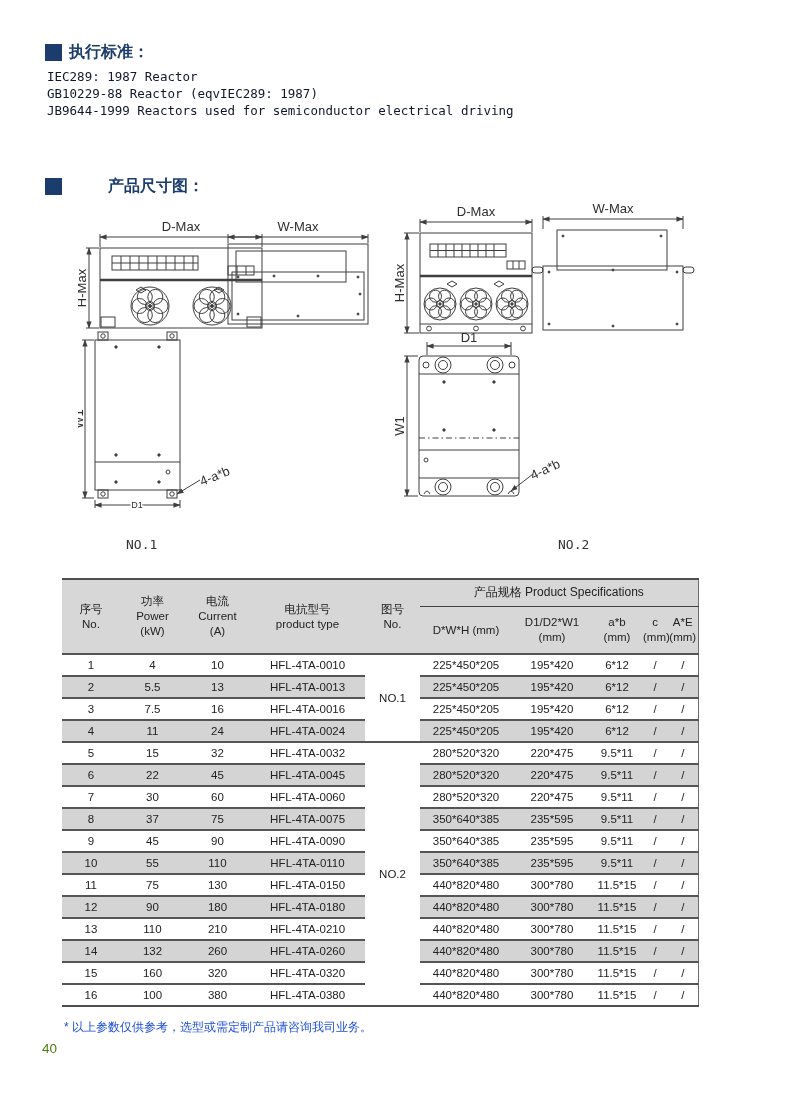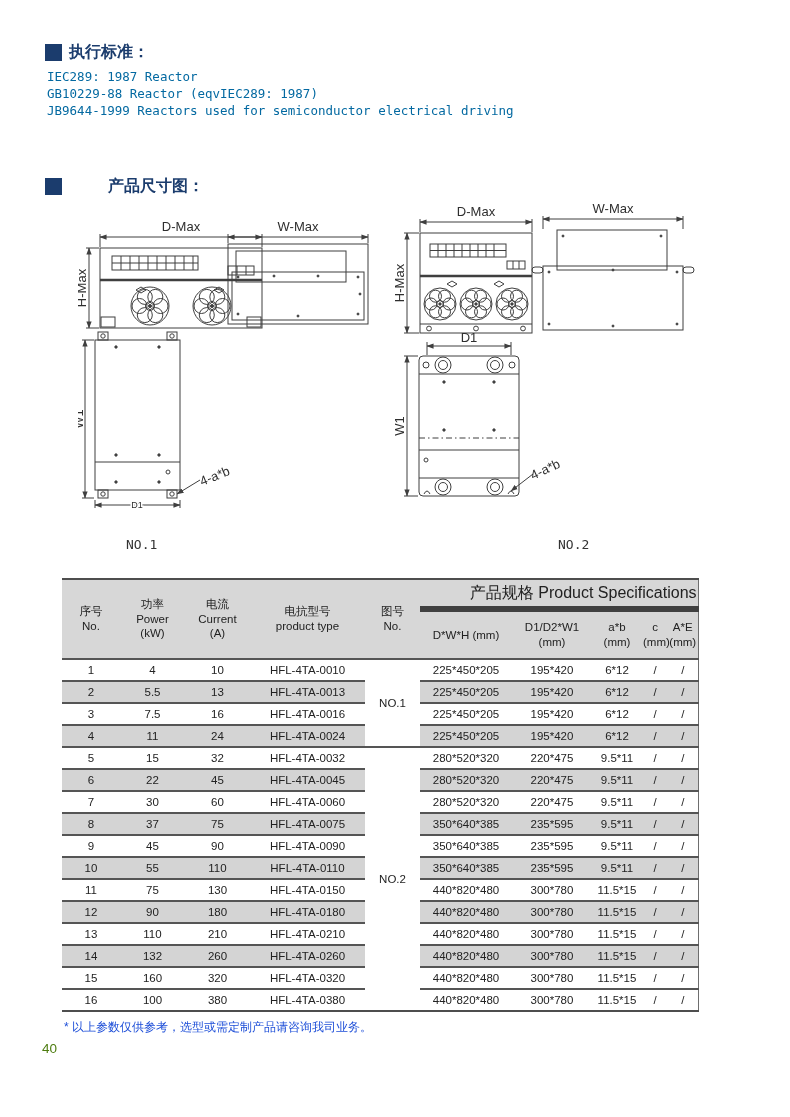--- a/index.html
+++ b/index.html
@@ -5,35 +5,35 @@
   html,body{margin:0;padding:0;background:#ffffff;}
   .page{position:relative;width:790px;height:1117px;background:#fff;overflow:hidden;
         font-family:"Liberation Sans",sans-serif;color:#2b2b2b;}
   
   .sec-head{position:absolute;display:flex;align-items:center;gap:7px;
             font-size:16px;font-weight:bold;color:#1b3c6d;font-family:Liberation Mono, monospace;}
   .sec-head .sq{width:17px;height:17px;background:#1b3c6d;flex:0 0 auto;}
   
   .standards{position:absolute;left:47px;top:68px;
              font-family:"DejaVu Sans Mono",monospace;font-size:12.5px;
-             line-height:17px;color:#0369a1;white-space:nowrap;}
+             line-height:17px;color:#0f172a;white-space:nowrap;}
   
   .diagram-caption{position:absolute;font-family:"DejaVu Sans Mono",monospace;
                    font-size:13px;color:#333;}
   .dwrap{position:absolute;}
   
   .tblwrap{position:absolute;left:62px;top:578px;width:636px;}
   table.spec{border-collapse:collapse;width:636px;table-layout:fixed;
              font-size:11.5px;color:#222;
              border-top:2px solid #4e4e4e;border-bottom:2px solid #4e4e4e;
              border-right:1px solid #6e6e6e;}
   table.spec th{background:#d7d7d7;font-weight:normal;white-space:pre-line;
                 line-height:1.3;text-align:center;vertical-align:middle;
                 padding:2px 1px;font-size:11.5px;}
-  table.spec th.group{height:22px;border-bottom:6px solid #404040;font-size:16px;text-align:right;}
+  table.spec th.group{height:22px;border-bottom:1px solid #404040;font-size:12px;}
   table.spec th.sub{height:42px;}
   table.spec td{text-align:center;vertical-align:middle;height:20px;
                 padding:0 2px;border-top:2px solid #555;background:#fff;
                 overflow:hidden;white-space:nowrap;}
   table.spec tr.shaded td{background:#d4d4d4;}
   table.spec td.fig-cell{background:#fff;}
   
   .footnote{position:absolute;left:64px;top:1019px;font-size:12px;color:#1d4ed8;}
   .pagenum{position:absolute;left:42px;top:1041px;font-size:13.5px;color:#4d7c0f;}
   svg{display:block;}

